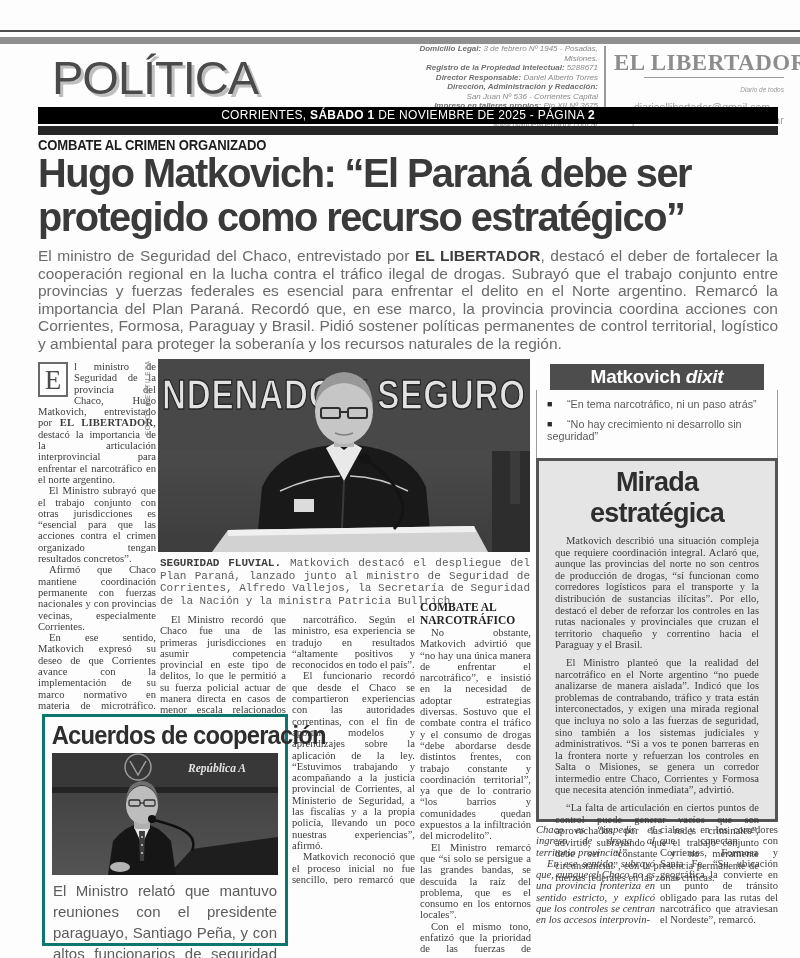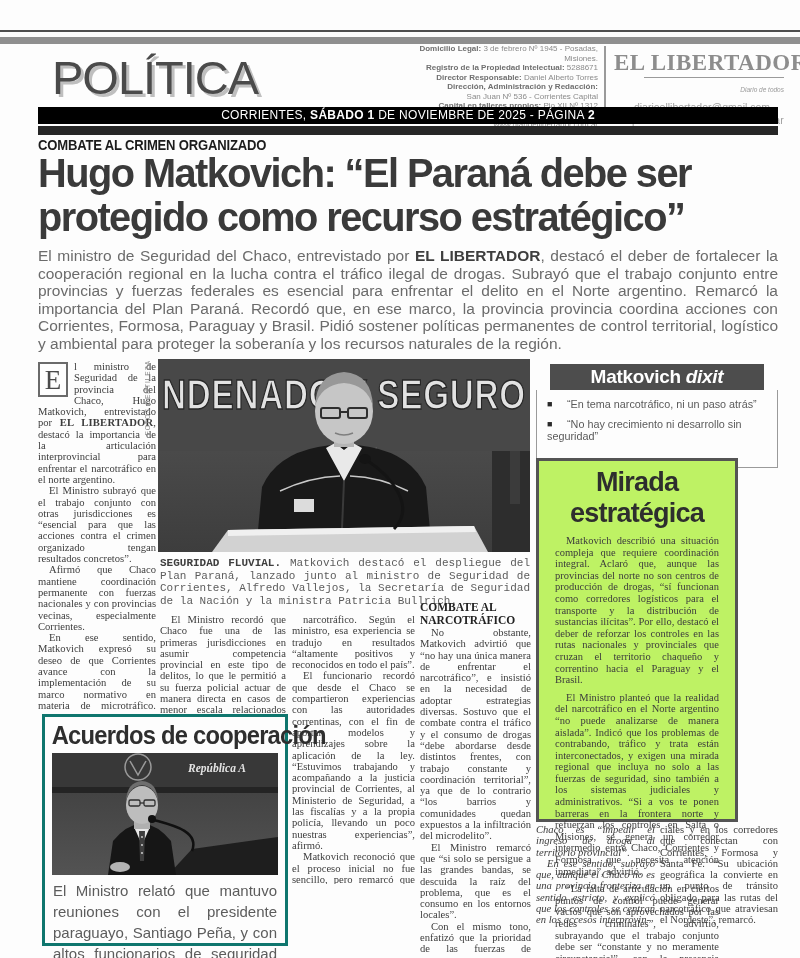--- a/index.html
+++ b/index.html
@@ -6,21 +6,21 @@
   body { background:#e9e9e9; display:flex; justify-content:center; }
   .page { position:relative; width:800px; height:958px; background:#fdfdfd; overflow:hidden;
           font-family:"Liberation Sans", sans-serif; color:#3d3d3d; }
   .rule-thick { position:absolute; left:0; top:37px; width:800px; height:7px; background:#8f8f8f; }
   .rule-thin2 { position:absolute; left:0; top:30px; width:800px; height:2px; background:#4f4f4f; }
 
   
   .section-title { position:absolute; left:52px; top:50px; font-size:47px; font-weight:400;
                    letter-spacing:-1px; color:#4a4a4a; text-shadow:3px 3px 0 #bfbfbf; }
   .masthead-info { position:absolute; left:398px; top:44px; width:200px; text-align:right;
-                   font-size:8px; line-height:9.5px; color:#8a8a8a; }
+                   font-size:8px; line-height:9.5px; color:#8a8a8a;font-style:italic; }
   .masthead-info b { color:#6f6f6f; }
   .mast-divider  { position:absolute; left:604px; top:46px; width:2px; height:62px; background:#9a9a9a; }
   .logo-block { position:absolute; left:614px; top:50px; width:176px; text-align:center; }
   .logo-title { font-family:"Liberation Serif", serif; font-size:23px; font-weight:700;
                 color:#8d8d8d; letter-spacing:0.5px; white-space:nowrap; }
   .logo-rule  { border-top:1px solid #9a9a9a; margin:1px 6px 0 30px; text-align:right; }
   .logo-tagline { font-size:6.5px; color:#9a9a9a; font-style:italic; }
   .logo-email { margin-top:5px; font-size:10.5px; color:#9f9f9f; line-height:13px; }
 
   .datebar { position:absolute; left:38px; top:107px; width:740px; height:17px; background:#000000;
@@ -65,22 +65,22 @@
   
   .dixit { position:absolute; left:536px; top:364px; width:242px; height:89px; }
   .dixit-header { margin:0 14px; background:#4d4d4d; color:#fff; text-align:center; font-size:19px;
                   font-weight:700; height:26px; line-height:26px; letter-spacing:-0.3px; }
   .dixit-body { border:1px solid #9a9a9a; border-top:none; height:78px; padding:8px 20px 0 10px;
                 font-size:10.8px; line-height:12.5px; color:#5a5a5a; }
   .dixit-quote { margin-bottom:7px; }
   .dixit-bullet { display:inline-block; width:20px; color:#2a2a2a; font-size:9px; vertical-align:1px; }
 
   
-  .mirada { position:absolute; left:536px; top:458px; width:202px; height:364px;
-            border:3px solid #545454; padding:4px 10px; background:#bef264; }
+  .mirada { position:absolute; left:536px; top:458px; width:242px; height:364px;
+            border:3px solid #545454; padding:4px 10px; background:#e5e5e5; }
   .mirada-title { text-align:center; font-size:27px; font-weight:700; letter-spacing:-0.8px;
                   color:#2e2e2e; margin:2px 0 6px 0; }
   .mirada p { font-family:"Liberation Serif", serif; font-size:10.5px; line-height:11.6px;
               color:#3c3c3c; text-align:justify; text-indent:11px; margin:6px; }
 
   
   .acuerdos { position:absolute; left:42px; top:714px; width:246px; height:232px;
               border:3px solid #0f766e; background:#fdfdfd; }
   .acuerdos-title { font-size:25px; font-weight:700; letter-spacing:-0.8px; color:#2e2e2e;
                     padding:4px 0 3px 7px; transform:scaleX(0.95); transform-origin:left top;
@@ -99,21 +99,21 @@
   <div class="rule-thick"></div>
 
   <div class="section-title">POLÍTICA</div>
 
   <div class="masthead-info">
     <div><b>Domicilio Legal:</b><span> 3 de febrero Nº 1945 - Posadas, Misiones.</span></div>
     <div><b>Registro de la Propiedad Intelectual:</b><span> 5288671</span></div>
     <div><b>Director Responsable:</b><span> Daniel Alberto Torres</span></div>
     <div><b>Dirección, Administración y Redacción:</b><span></span></div>
     <div><b></b><span>San Juan Nº 536 - Corrientes Capital</span></div>
-    <div><b>Capital en talleres propios:</b><span> Pio XII Nº 1312</span></div>
+    <div><b>Impreso en talleres propios:</b><span> Pio XII Nº 3675</span></div>
     <div><b>Tel: (379) 4438298 - (379) 154297960</b><span> • Corrientes</span></div>
     <div>www.diarioellibertador.com.ar</div>
   </div>
 
   <div class="mast-divider"></div>
 
   <div class="logo-block">
     <div class="logo-title">EL LIBERTADOR</div>
     <div class="logo-rule">
       <span class="logo-tagline">Diario de todos</span>

